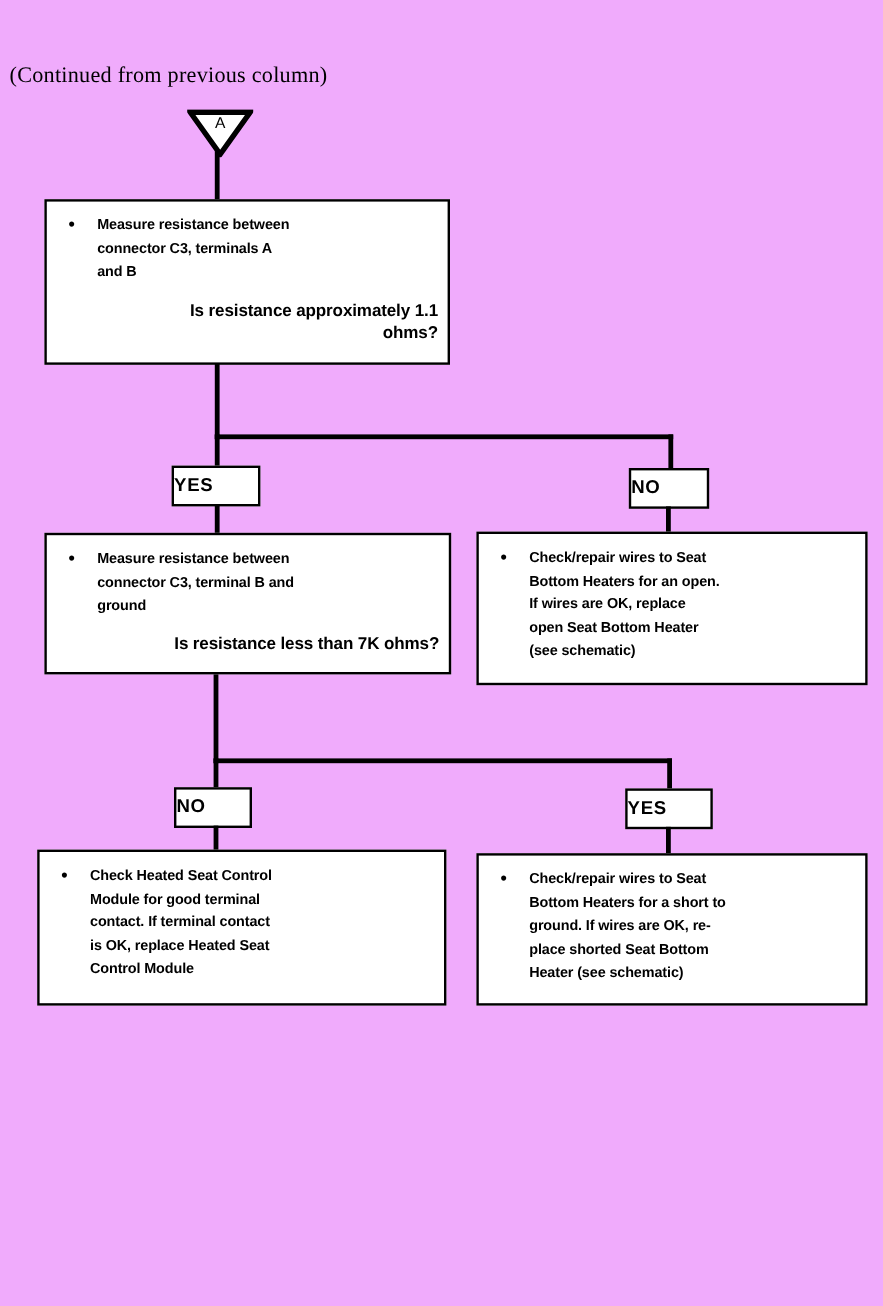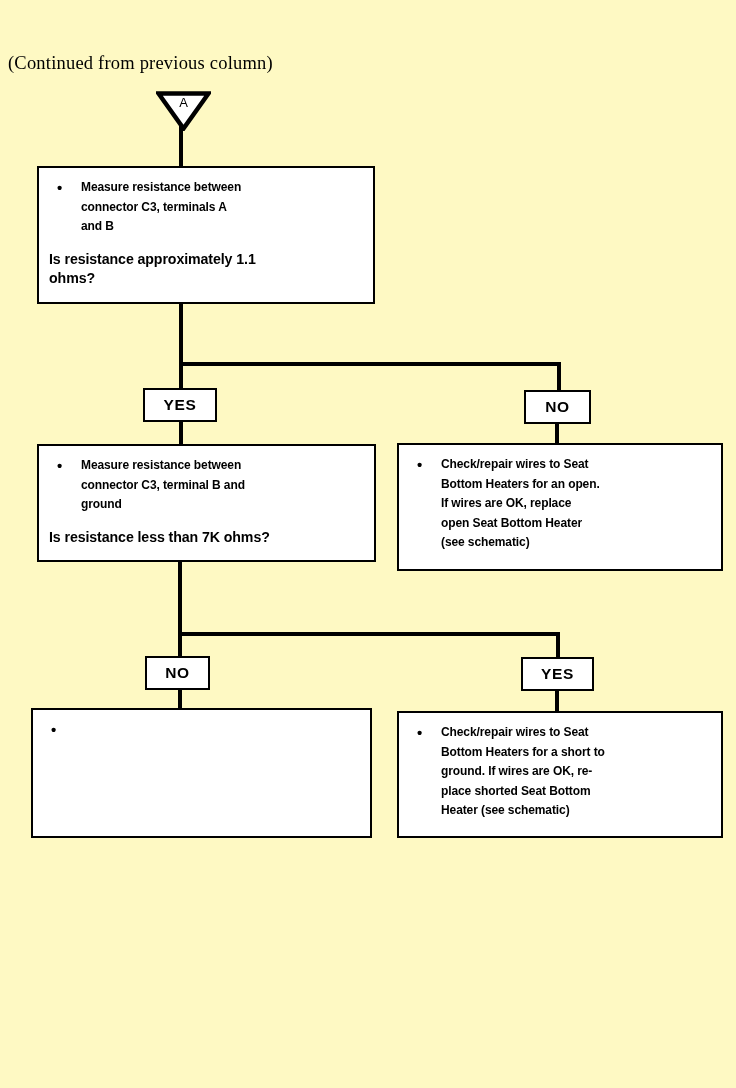--- a/index.html
+++ b/index.html
@@ -4,21 +4,21 @@
 <style>
   html, body {
     margin: 0;
     padding: 0;
     background: #ffffff;
   }
   #page {
     position: relative;
     width: 736px;
     height: 1088px;
-    background: #fef9c3;
+    background: #f0abfc;
     overflow: hidden;
     font-family: "Liberation Sans", sans-serif;
     color: #000000;
     text-decoration: underline;
   }
 
   
   .continued-note {
     position: absolute;
     left: 8px;
@@ -85,31 +85,31 @@
     letter-spacing: -0.1px;
     white-space: pre-line;
   }
   .question-text {
     margin-top: 13px;
     font-size: 14.2px;
     font-weight: bold;
     line-height: 19.5px;
     letter-spacing: -0.1px;
     white-space: pre-line;
+    text-align: right;
   }
 
   
   .label-box {
     position: absolute;
     box-sizing: border-box;
     border: 2.5px solid #000;
     background: #fff;
     display: flex;
     align-items: center;
-    justify-content: center;
     font-size: 15.5px;
     font-weight: bold;
     letter-spacing: 0.6px;
   }
 
   
   .vline, .hline {
     position: absolute;
     background: #000;
   }
@@ -199,20 +199,25 @@
     <span>YES</span>
   </div>
 
   <div class="vline" style="left:178px; top:688px; height:22px;"></div>
   <div class="vline" style="left:555px; top:689px; height:23px;"></div>
 
   <div class="pbox" style="left:31px; top:708px; width:341px; height:130px;">
     <div class="pbox-inner">
       <div class="bullet-row">
         <div class="bullet-dot">•</div>
+        <div class="bullet-text">Check Heated Seat Control
+Module for good terminal
+contact. If terminal contact
+is OK, replace Heated Seat
+Control  Module</div>
       </div>
     </div>
   </div>
 
   <div class="pbox" style="left:397px; top:711px; width:326px; height:127px;">
     <div class="pbox-inner">
       <div class="bullet-row">
         <div class="bullet-dot">•</div>
         <div class="bullet-text">Check/repair wires to Seat
 Bottom Heaters for a short to

